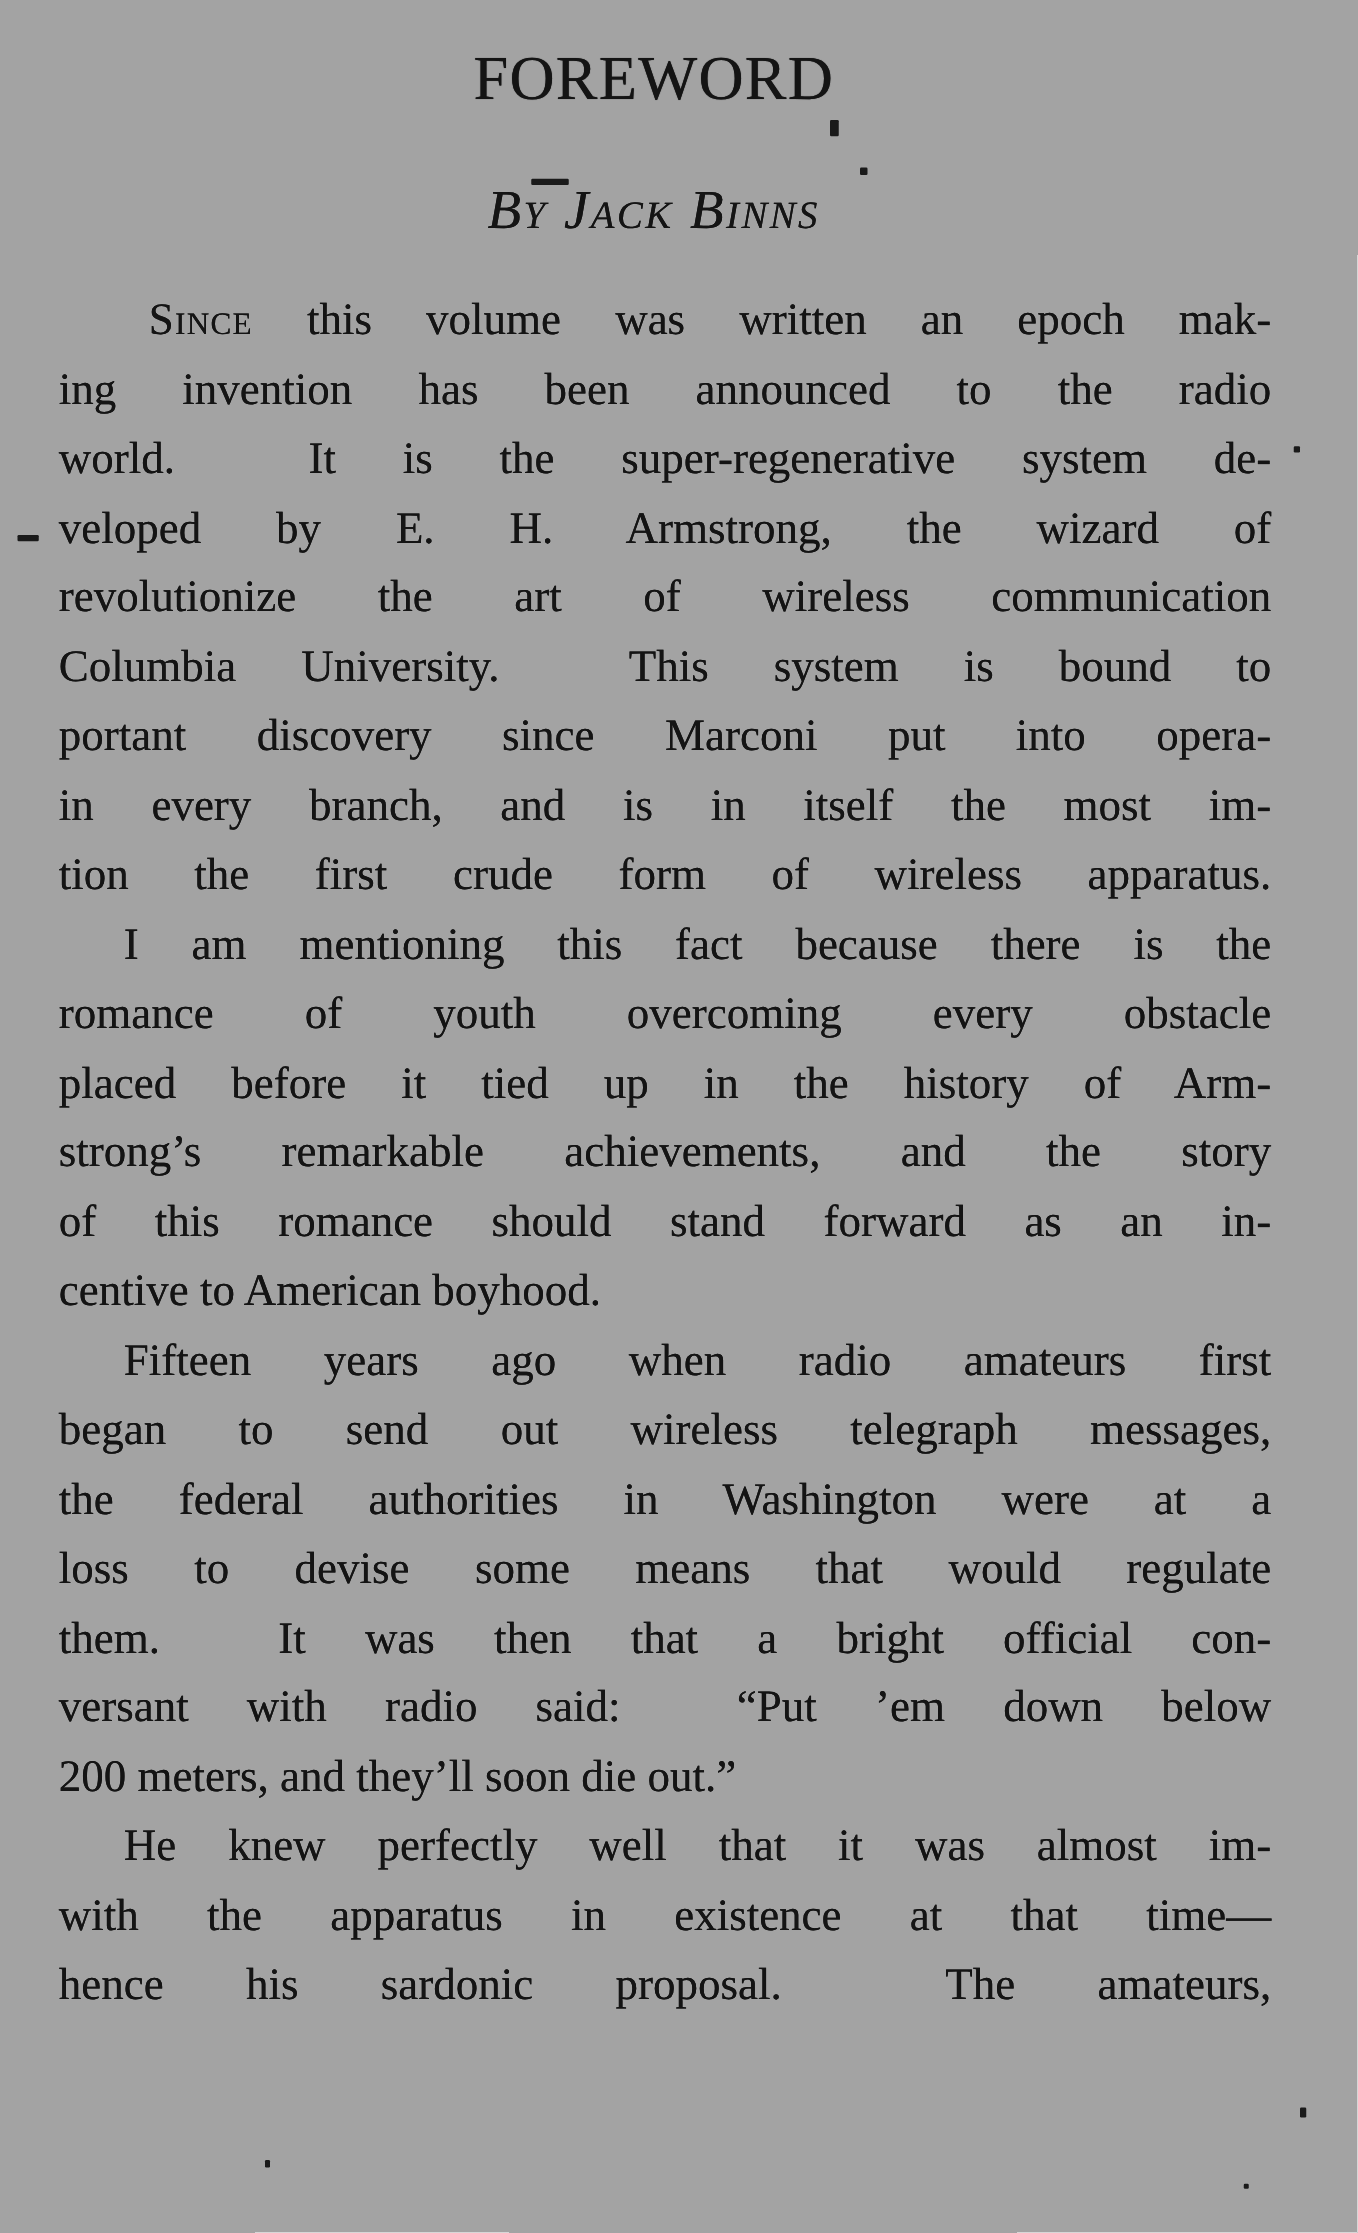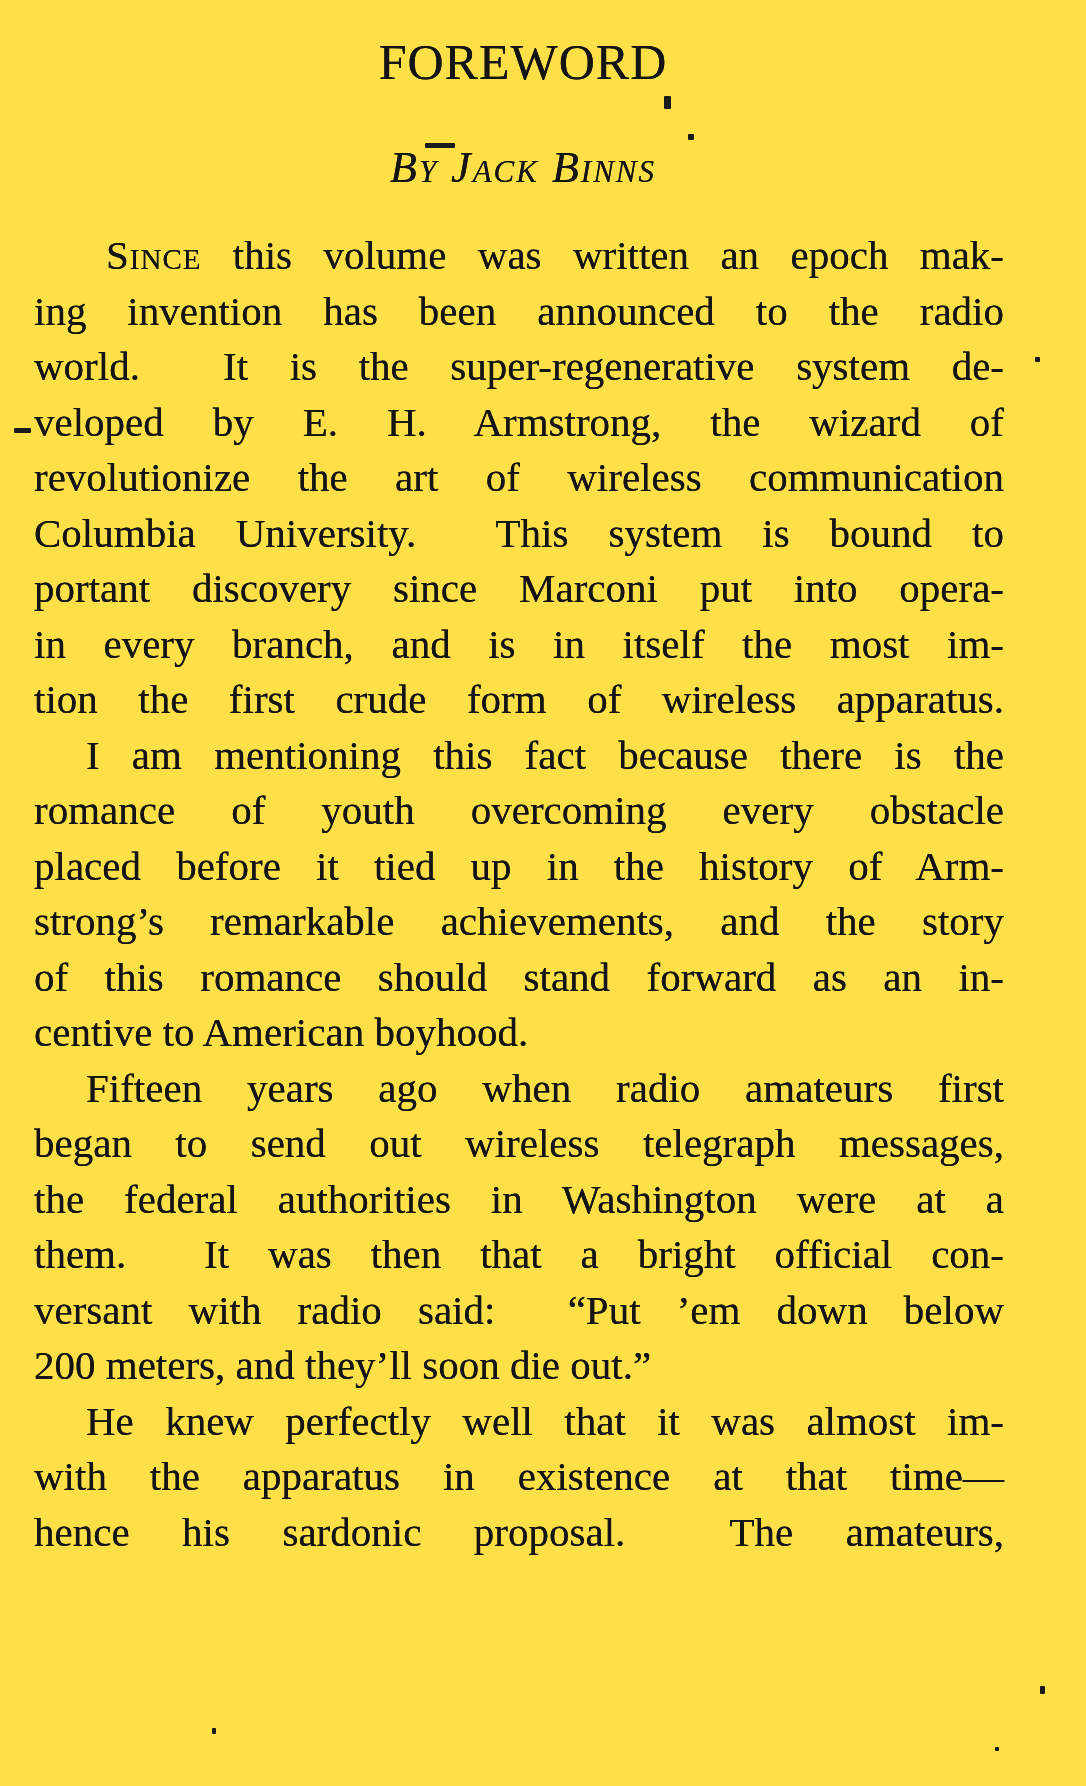--- a/index.html
+++ b/index.html
@@ -4,21 +4,21 @@
 <style>
   html, body {
     margin: 0;
     padding: 0;
     background: #ffffff;
   }
   .page {
     position: relative;
     width: 1086px;
     height: 1786px;
-    background: #fde047;
+    background: #a3a3a3;
     overflow: hidden;
     font-family: "Liberation Serif", "DejaVu Serif", serif;
     color: #141414;
   }
   .title {
     position: absolute;
     top: 37px;
     left: 38px;
     width: 970px;
     margin: 0;
@@ -38,23 +38,23 @@
     line-height: 1;
     font-variant: small-caps;
     letter-spacing: 2px;
     text-align: center;
     text-shadow: 0 0 0.5px #141414;
     font-style: italic;
   }
   .body-text {
     position: absolute;
     top: 228px;
-    left: 34px;
+    left: 47px;
     width: 970px;
-    font-size: 41px;
+    font-size: 36px;
     line-height: 55.5px;
     text-shadow: 0 0 0.5px #141414;
   }
   .paragraph { margin: 0; }
   .line {
     white-space: pre-wrap;
     text-align: justify;
     text-align-last: justify;
   }
   .line.loose {
@@ -99,20 +99,21 @@
         <div class="line">romance of youth overcoming every obstacle</div>
         <div class="line">placed before it tied up in the history of Arm-</div>
         <div class="line">strong’s remarkable achievements, and the story</div>
         <div class="line">of this romance should stand forward as an in-</div>
         <div class="line loose">centive to American boyhood.</div>
       </div>
       <div class="paragraph p2">
         <div class="line first">Fifteen years ago when radio amateurs first</div>
         <div class="line">began to send out wireless telegraph messages,</div>
         <div class="line">the federal authorities in Washington were at a</div>
+        <div class="line">loss to devise some means that would regulate</div>
         <div class="line">them.  It was then that a bright official con-</div>
         <div class="line">versant with radio said:  “Put ’em down below</div>
         <div class="line loose">200 meters, and they’ll soon die out.”</div>
       </div>
       <div class="paragraph p3">
         <div class="line first">He knew perfectly well that it was almost im-</div>
         <div class="line">with the apparatus in existence at that time—</div>
         <div class="line">hence his sardonic proposal.  The amateurs,</div>
       </div>
     </div>

